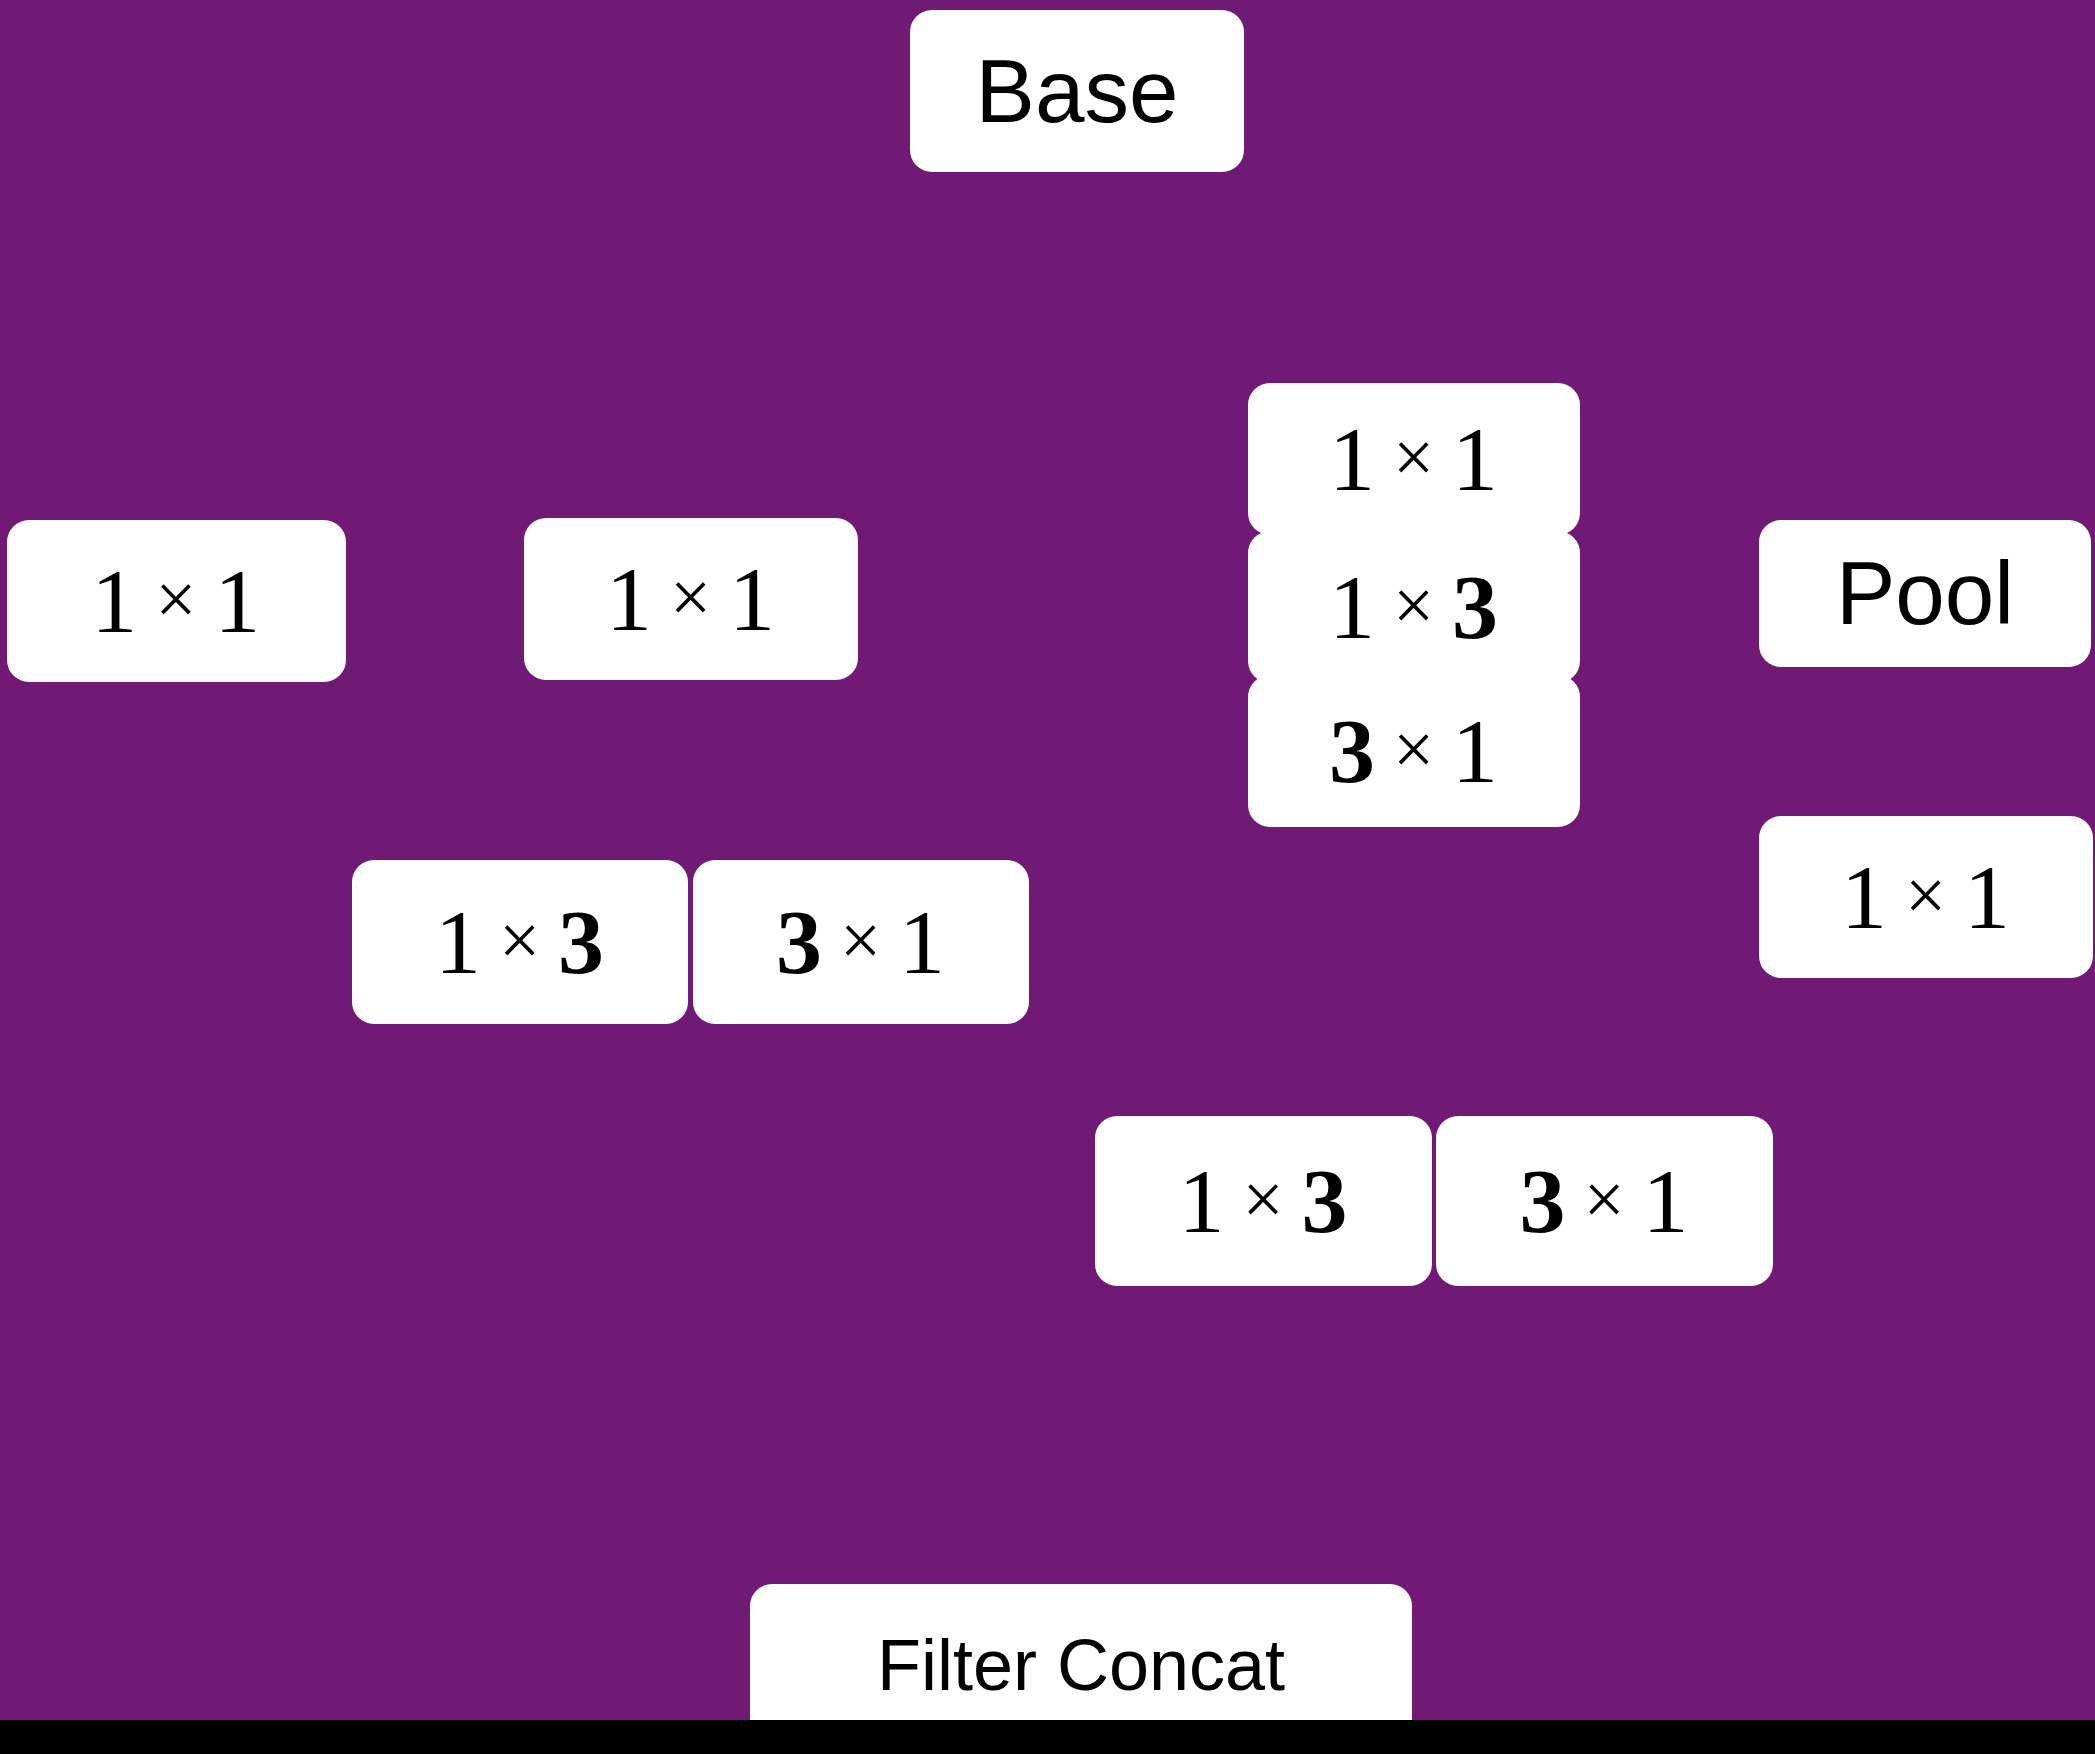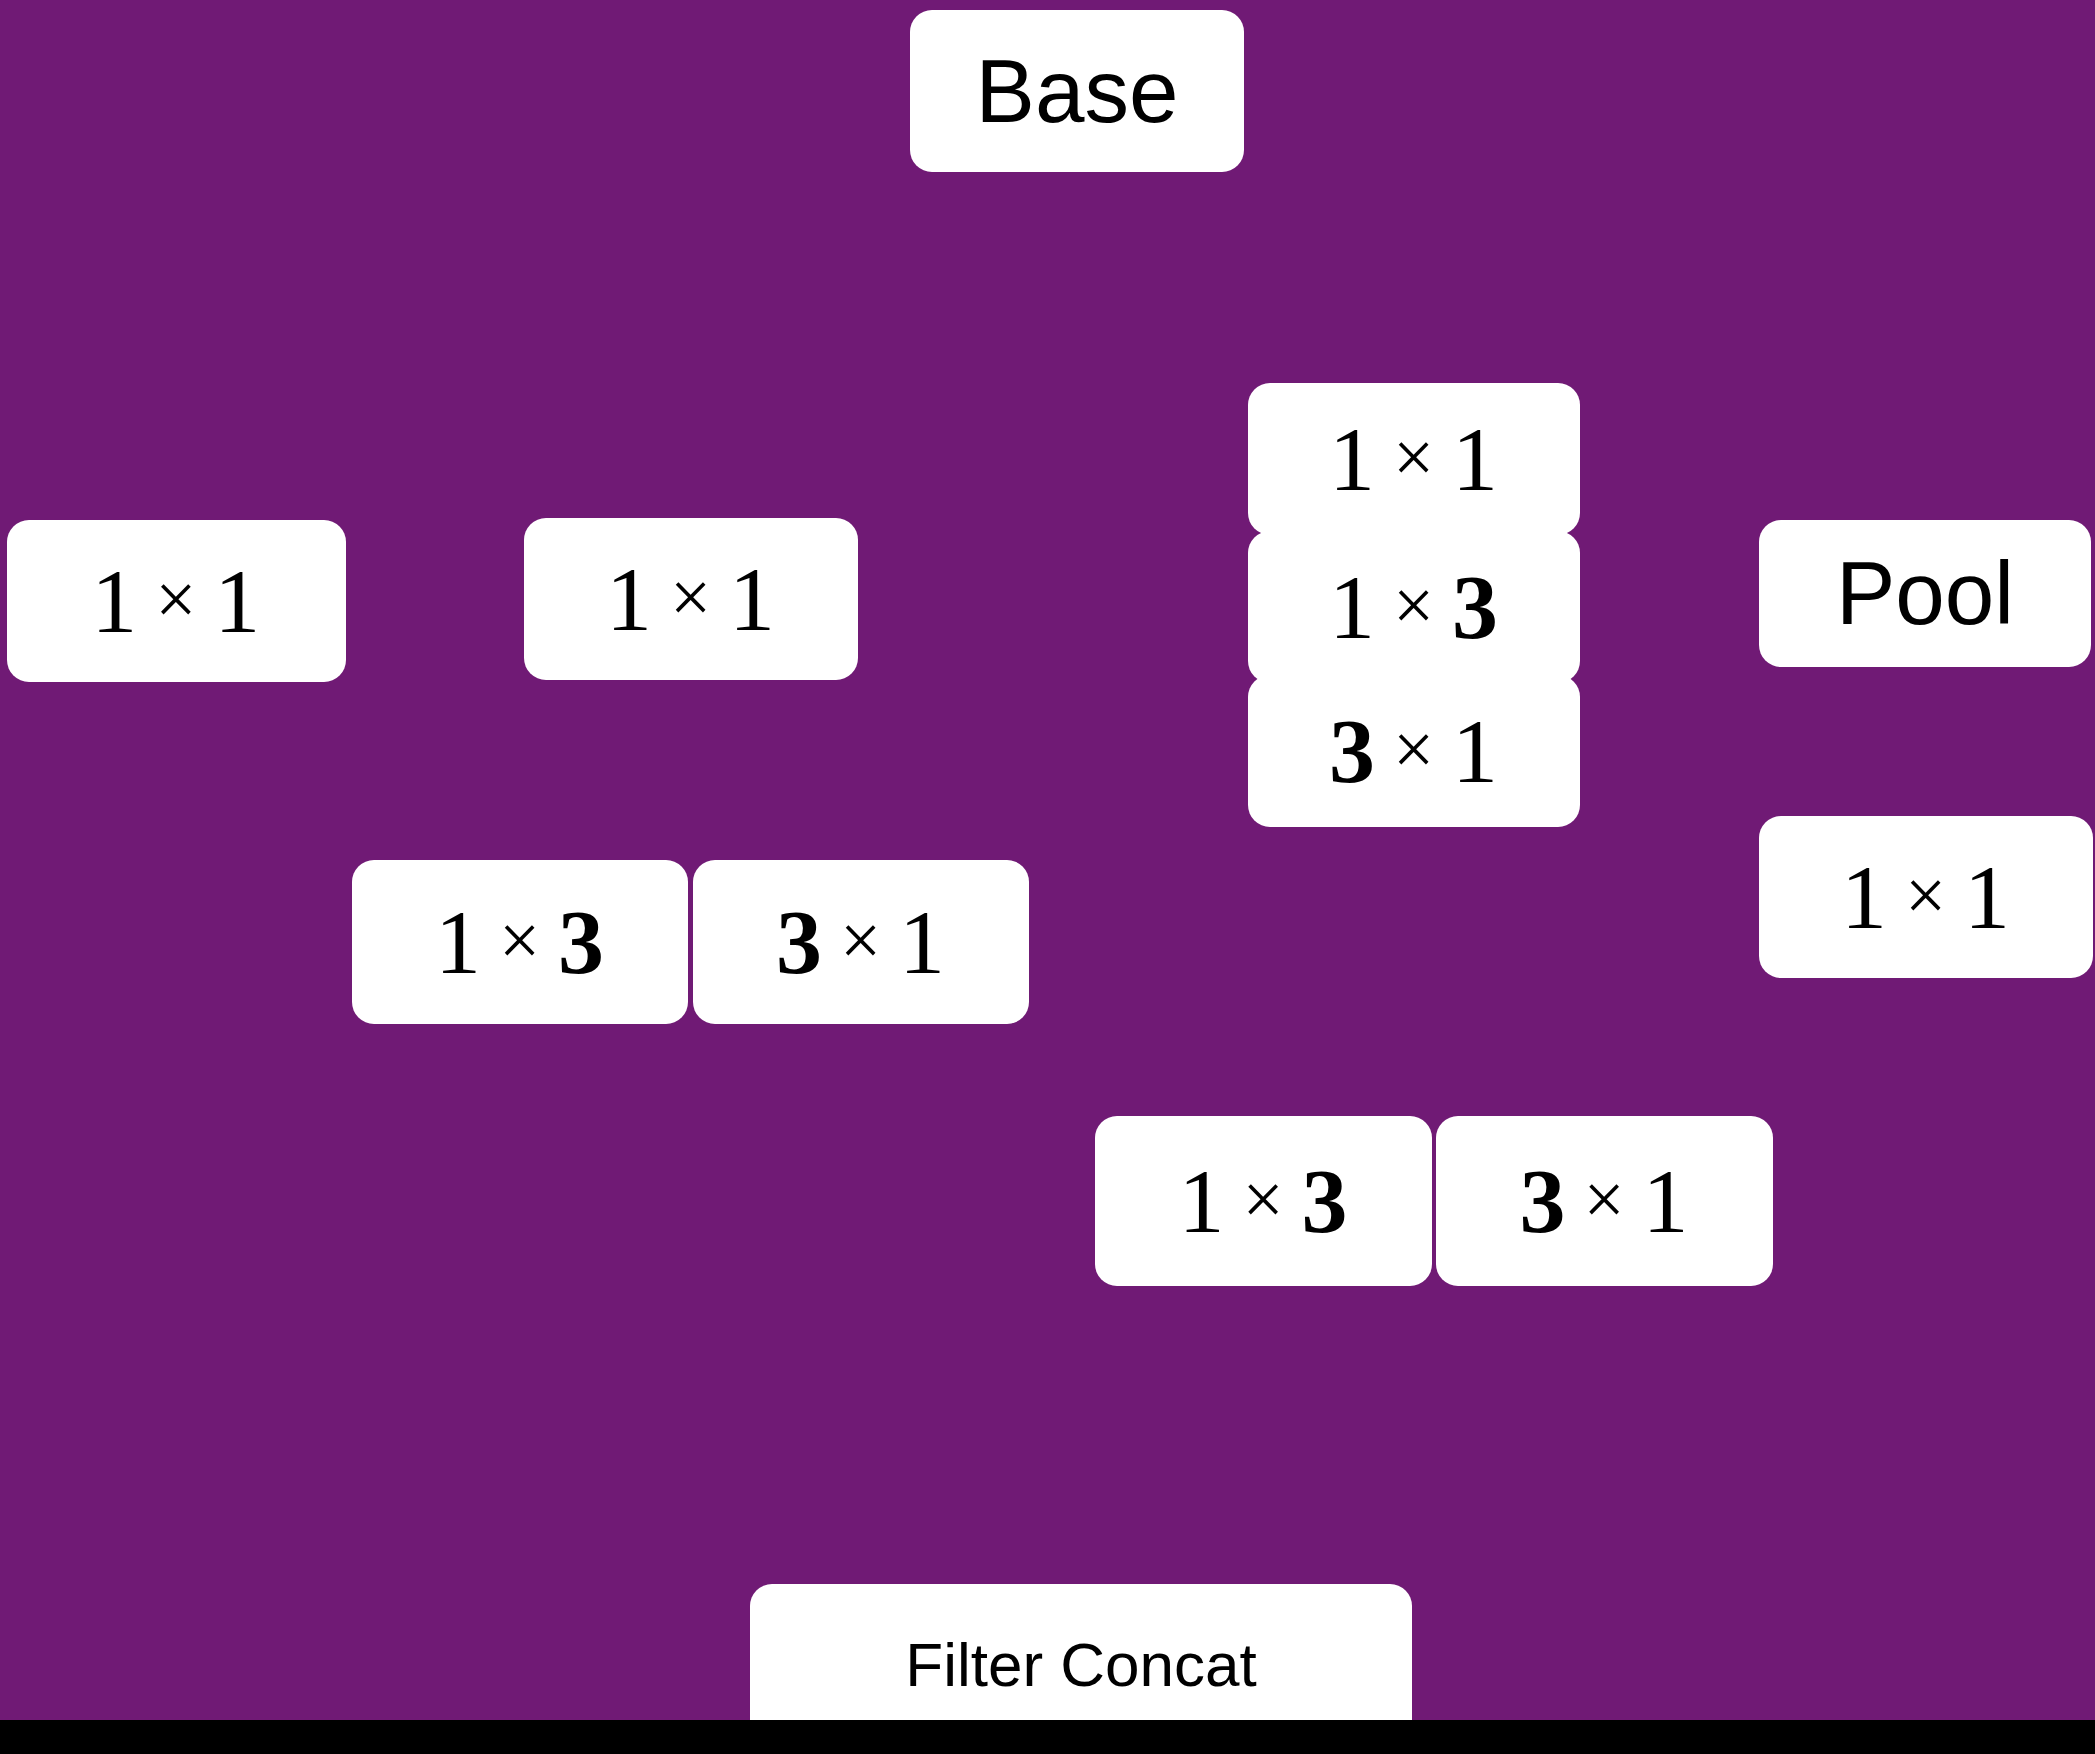--- a/index.html
+++ b/index.html
@@ -48,21 +48,21 @@
     position: relative;
     top: -1.7px;
   }
   
   .node.word {
     font-family: "Liberation Sans", sans-serif;
     font-size: 89px;
     font-weight: 400;
   }
   .node.word.concat {
-    font-size: 62px;
+    font-size: 72px;
     text-align: center;
   }
   .watermark {
     position: absolute;
     color: #9a9a9a;
     font-family: "Liberation Sans", sans-serif;
     font-size: 22px;
     white-space: nowrap;
     opacity: 0.85;
   }

